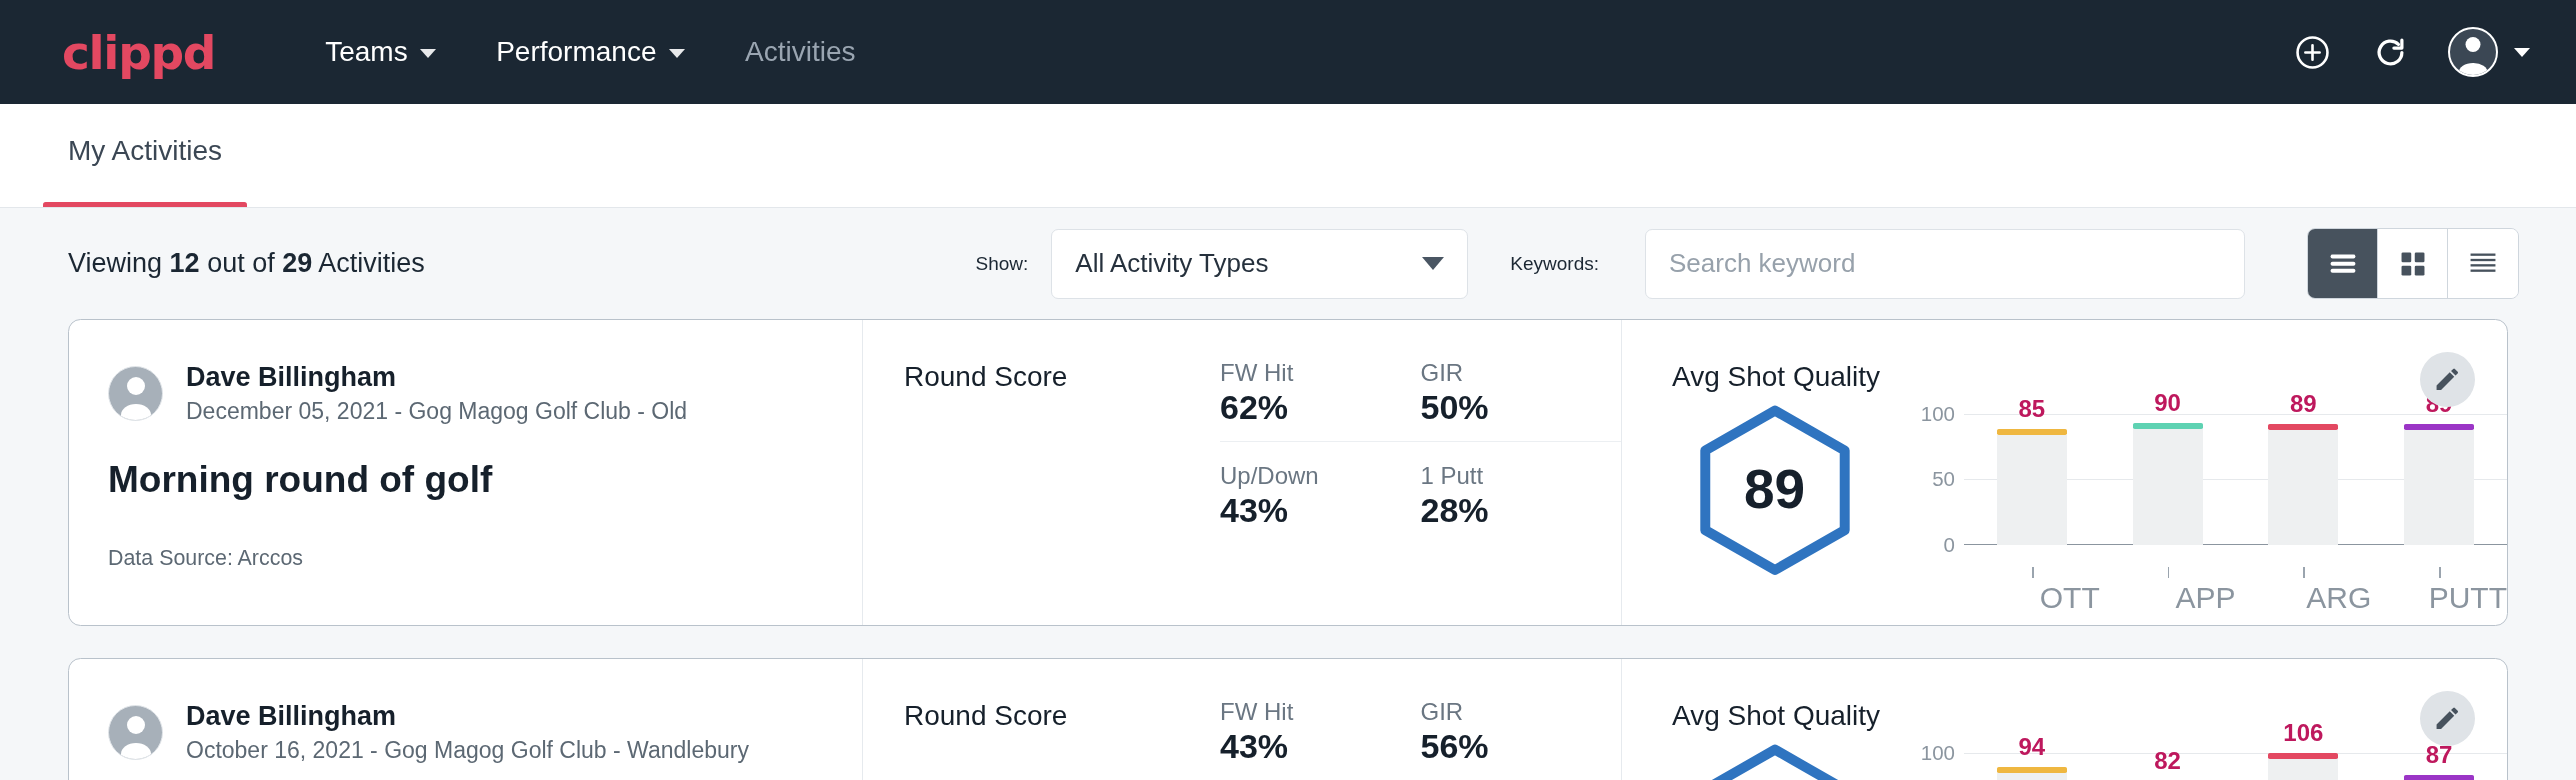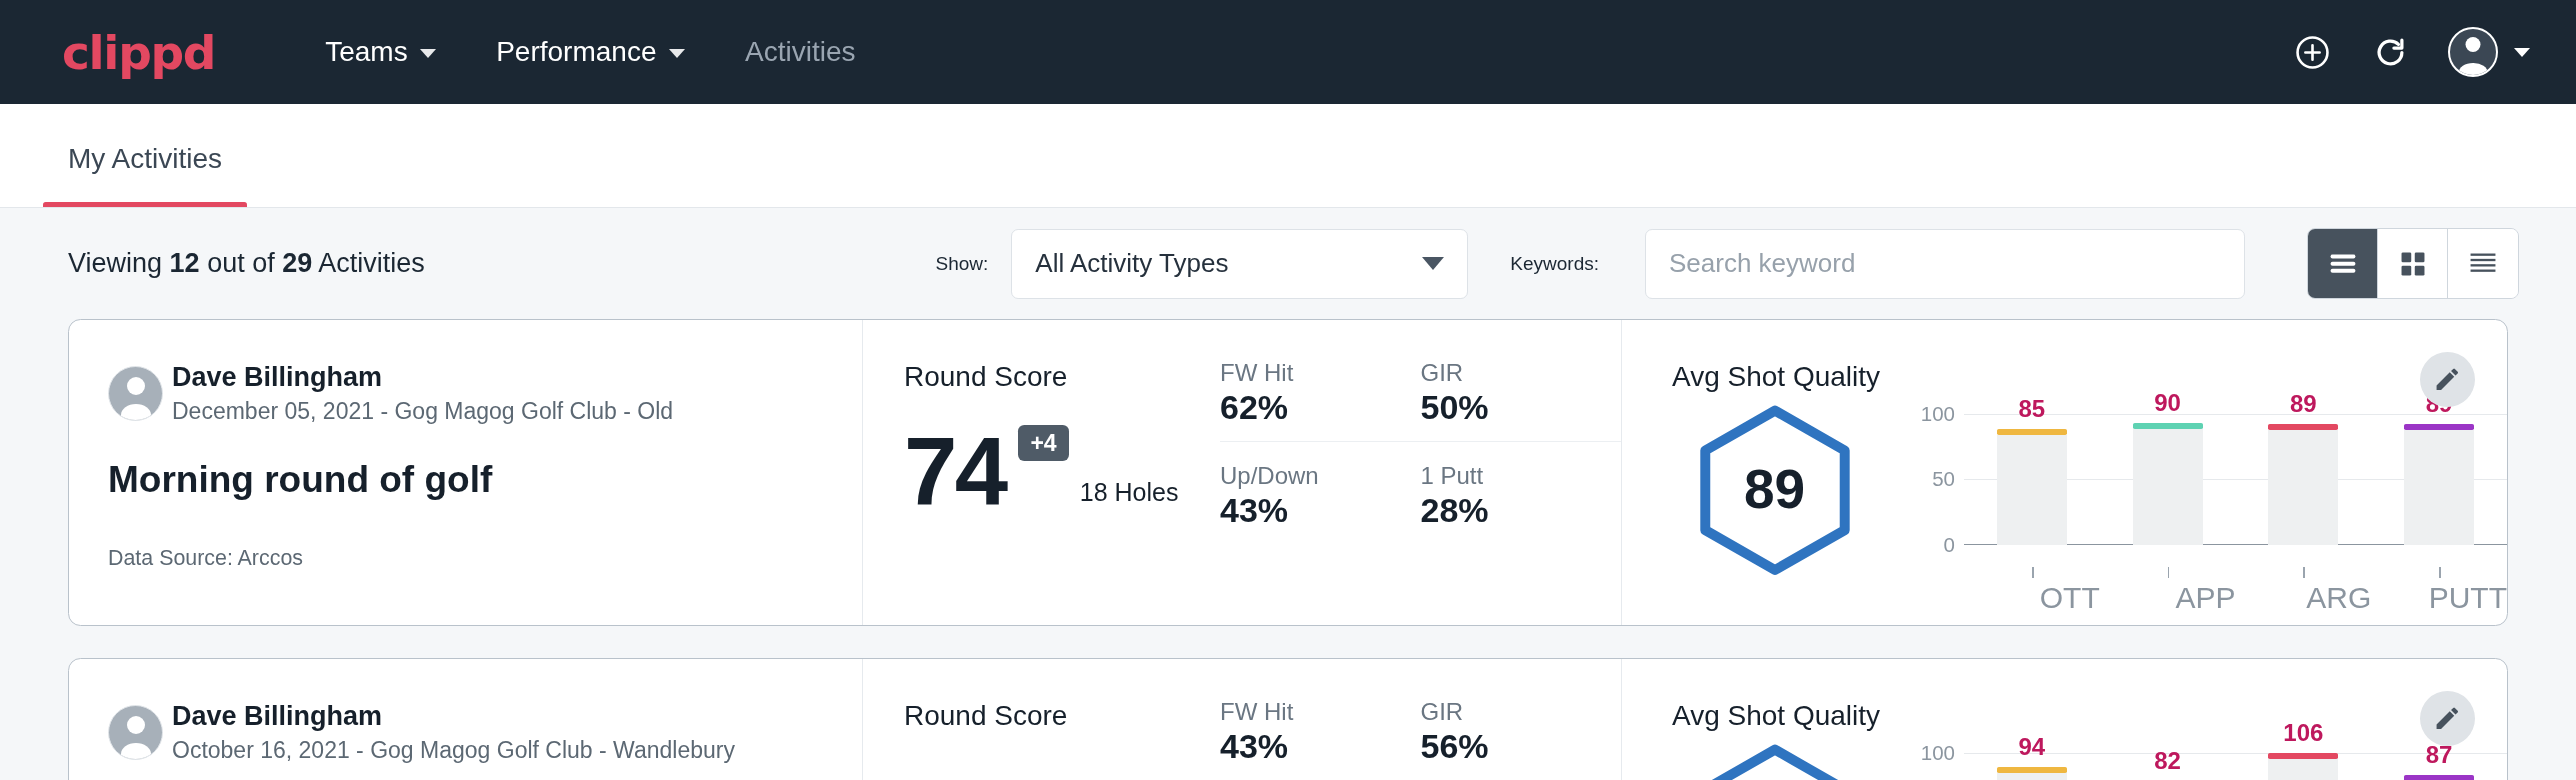--- a/index.html
+++ b/index.html
@@ -85,21 +85,21 @@
     height: 104px;
     background: #ffffff;
     display: flex;
     align-items: flex-end;
     padding-left: 43px;
     border-bottom: 0.9px solid #e3e7eb;
   }
   .tab {
     font-size: 28px;
     color: #4a5663;
-    padding: 0 25px 32px 25px;
+    padding: 0 25px 40px 25px;
     cursor: pointer;
     position: relative;
   }
   .tab.active { color: #3b4754; }
   .tab.active::after {
     content: "";
     position: absolute; left: 0; right: 0; bottom: 0;
     height: 5.4px; background: #e34861;
     border-radius: 2.7px 2.7px 0 0;
   }
@@ -110,21 +110,21 @@
     display: flex;
     align-items: center;
     padding: 0 57px 0 68px;
     background: #f5f7f9;
   }
   .viewing { font-size: 27px; color: #1b2733; }
   .viewing b { font-weight: 700; }
   .filter-center { margin-left: auto; display: flex; align-items: center; gap: 23px; }
   .lbl { font-size: 19px; color: #1b2733; }
   .select {
-    width: 457px; height: 70px;
+    width: 417px; height: 70px;
     background: #ffffff;
     border: 0.9px solid #dde2e7;
     border-radius: 7.1px;
     display: flex; align-items: center;
     padding: 0 23px;
     font-size: 26px; color: #26313d;
     cursor: pointer;
   }
   .select .sel-caret {
     margin-left: auto;
@@ -177,21 +177,21 @@
     display: flex;
     position: relative;
     margin-bottom: 32px;
     overflow: hidden;
   }
   .col-info {
     width: 794px;
     padding: 41px 39px 0 39px;
     border-right: 0.9px solid #e6eaee;
   }
-  .person { display: flex; align-items: center; gap: 9px; }
+  .person { display: flex; align-items: center; gap: 23px; }
   .avatar-card {
     width: 55px; height: 55px; border-radius: 50%;
     background: #a7b0b9; border: 1.8px solid #e2e6ea;
     position: relative; overflow: hidden; flex: none;
   }
   .avatar-card::before {
     content:""; position:absolute; top:10.7px; left:50%; transform:translateX(-50%);
     width:18px; height:18px; border-radius:50%; background:#fff;
   }
   .avatar-card::after {
@@ -401,25 +401,20 @@
           <div class="p-name">Dave Billingham</div>
           <div class="p-meta">December 05, 2021 - Gog Magog Golf Club - Old</div>
         </div>
       </div>
       <div class="card-title">Morning round of golf</div>
       <div class="datasource">Data Source: Arccos</div>
     </div>
 
     <div class="col-score">
       <div class="sec-label">Round Score</div>
-      <div class="score-row">
-        <div class="score-big">74</div>
-        <div class="score-badge">+4</div>
-        <div class="score-holes">18 Holes</div>
-      </div>
     </div>
 
     <div class="col-stats">
       <div class="stat divided">
         <div class="stat-k">FW Hit</div>
         <div class="stat-v">62%</div>
       </div>
       <div class="stat divided">
         <div class="stat-k">GIR</div>
         <div class="stat-v">50%</div>

